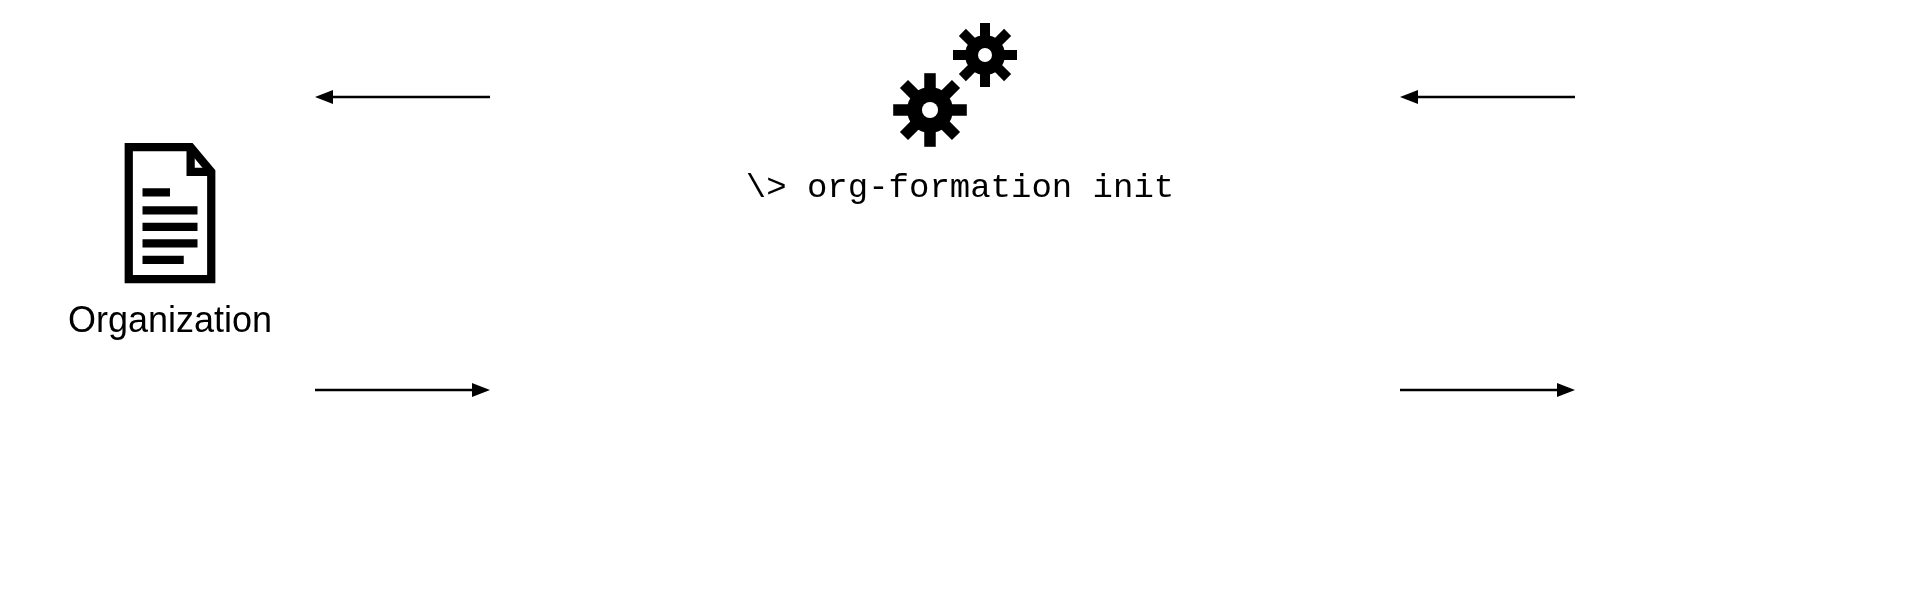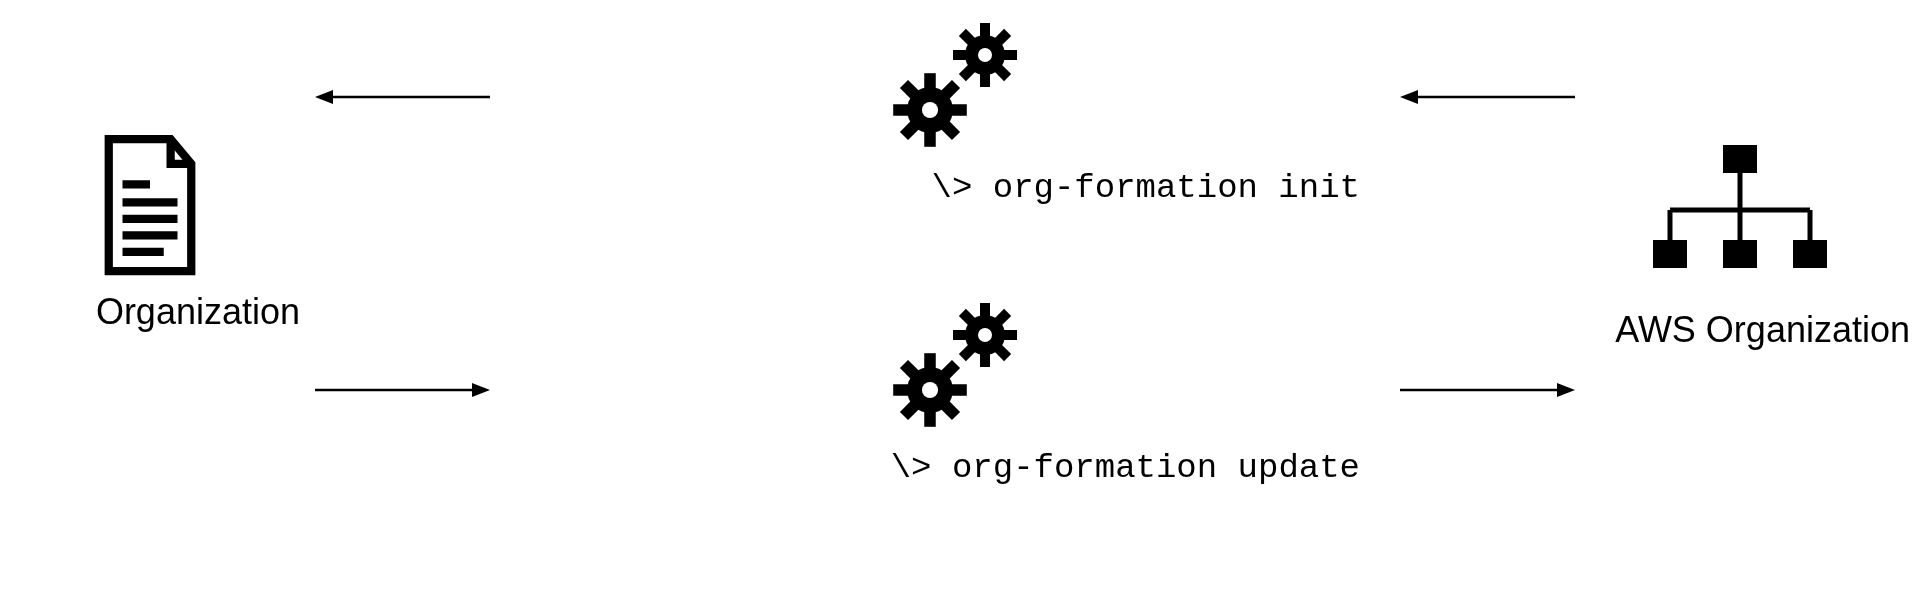--- a/index.html
+++ b/index.html
@@ -11,74 +11,55 @@
     font-family: "Segoe UI", Arial, sans-serif;
     color: #000000;
   }
   .canvas {
     position: relative;
     width: 1917px;
     height: 592px;
   }
   .node {
     position: absolute;
-    text-align: right;
+    text-align: center;
   }
   .label {
     font-size: 36px;
     line-height: 1.2;
     white-space: nowrap;
   }
   .cmd {
     font-family: "Courier New", Courier, monospace;
     font-size: 34px;
     white-space: nowrap;
   }
   svg.icon { display:block; margin: 0 auto; }
   .arrow-svg { position:absolute; }
 </style>
 </head>
 <body>
 
 <div class="canvas">
 
-  <div class="node" style="left:0px; top:130px; width:300px;">
+  <div class="node" style="left:0px; top:138px; width:300px;padding-left:20px;">
     <svg class="icon" width="110" height="150" viewBox="0 0 80 100">
 
       <path d="M10 2 H55 L70 20 V98 H10 Z" fill="#fff" stroke="#000" stroke-width="6" stroke-linejoin="miter"></path>
       <path d="M55 2 V20 H70" fill="none" stroke="#000" stroke-width="6" stroke-linejoin="miter"></path>
 
       <line x1="20" y1="35" x2="40" y2="35" stroke="#000" stroke-width="6"></line>
       <line x1="20" y1="48" x2="60" y2="48" stroke="#000" stroke-width="6"></line>
       <line x1="20" y1="60" x2="60" y2="60" stroke="#000" stroke-width="6"></line>
       <line x1="20" y1="72" x2="60" y2="72" stroke="#000" stroke-width="6"></line>
       <line x1="20" y1="84" x2="50" y2="84" stroke="#000" stroke-width="6"></line>
     </svg>
     <div class="label" style="margin-top:10px;">Organization</div>
   </div>
 
-  <div class="node" style="left:1570px; top:140px; width:340px;">
-    <svg class="icon" width="200" height="150" viewBox="0 0 200 150">
-
-      <rect x="83" y="5" width="34" height="28" fill="#000"></rect>
-
-      <line x1="100" y1="33" x2="100" y2="70" stroke="#000" stroke-width="5"></line>
-
-      <line x1="30" y1="70" x2="170" y2="70" stroke="#000" stroke-width="5"></line>
-
-      <line x1="30" y1="70" x2="30" y2="100" stroke="#000" stroke-width="5"></line>
-      <line x1="100" y1="70" x2="100" y2="100" stroke="#000" stroke-width="5"></line>
-      <line x1="170" y1="70" x2="170" y2="100" stroke="#000" stroke-width="5"></line>
-
-      <rect x="13" y="100" width="34" height="28" fill="#000"></rect>
-      <rect x="83" y="100" width="34" height="28" fill="#000"></rect>
-      <rect x="153" y="100" width="34" height="28" fill="#000"></rect>
-    </svg>
-    <div class="label" style="margin-top:18px;">AWS Organization</div>
-  </div>
 
   <div class="node" style="left:560px; top:10px; width:800px;">
     <svg class="icon" width="170" height="145" viewBox="0 0 170 145">
       <defs>
         <g id="gear">
 
           <circle cx="0" cy="0" r="20" fill="#000"></circle>
           <circle cx="0" cy="0" r="7" fill="#fff"></circle>
           <g fill="#000">
             <rect x="-5" y="-32" width="10" height="14"></rect>
@@ -93,27 +74,20 @@
             </g>
           </g>
         </g>
       </defs>
       <use href="#gear" transform="translate(110,45) scale(1.0)"></use>
       <use href="#gear" transform="translate(55,100) scale(1.15)"></use>
     </svg>
     <div class="cmd" style="margin-top:14px;">\&gt; org-formation init</div>
   </div>
 
-  <div class="node" style="left:560px; top:290px; width:800px;">
-    <svg class="icon" width="170" height="145" viewBox="0 0 170 145">
-      <use href="#gear" transform="translate(110,45) scale(1.0)"></use>
-      <use href="#gear" transform="translate(55,100) scale(1.15)"></use>
-    </svg>
-    <div class="cmd" style="margin-top:14px;">\&gt; org-formation update</div>
-  </div>
 
   <svg class="arrow-svg" style="left:315px; top:85px;" width="175" height="24" viewBox="0 0 175 24">
     <line x1="175" y1="12" x2="15" y2="12" stroke="#000" stroke-width="2.5"></line>
     <polygon points="0,12 18,5 18,19" fill="#000"></polygon>
   </svg>
 
   <svg class="arrow-svg" style="left:1400px; top:85px;" width="175" height="24" viewBox="0 0 175 24">
     <line x1="175" y1="12" x2="15" y2="12" stroke="#000" stroke-width="2.5"></line>
     <polygon points="0,12 18,5 18,19" fill="#000"></polygon>
   </svg>

